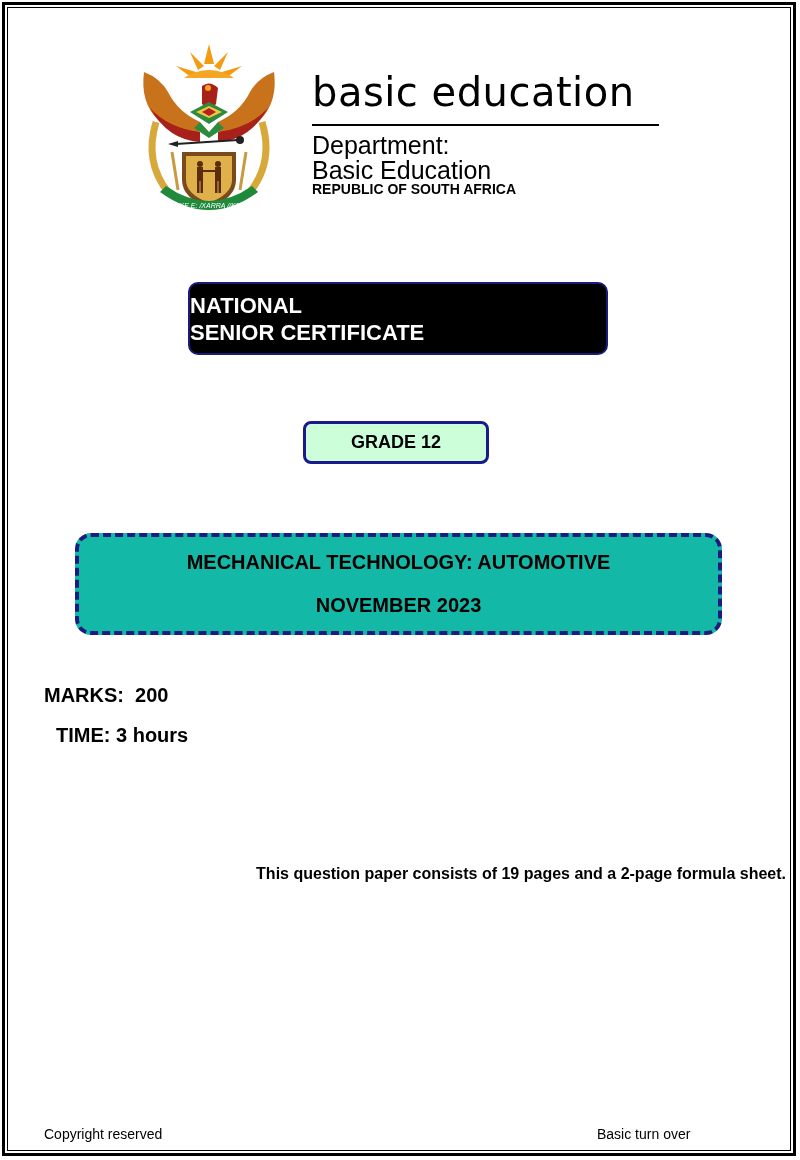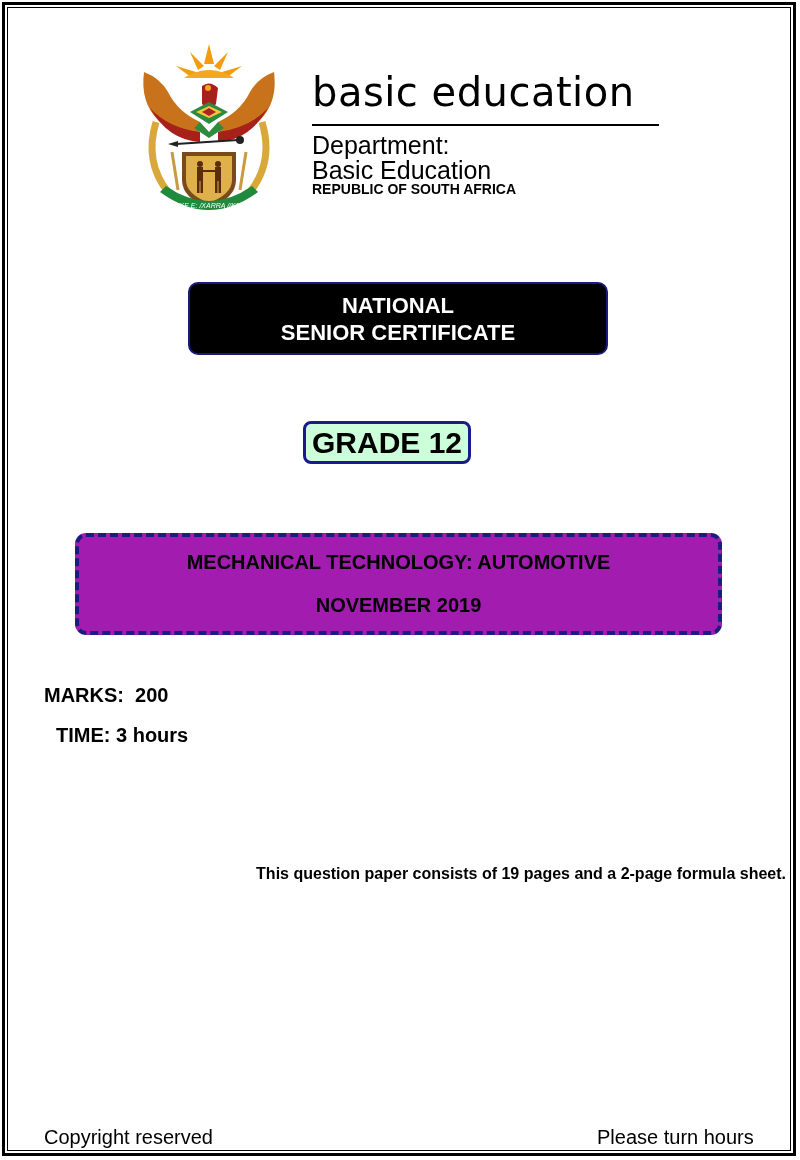--- a/index.html
+++ b/index.html
@@ -22,45 +22,45 @@
     }
     .brand-rule { position: absolute; left: 312px; top: 124px; width: 347px; height: 2px; background: #000; }
     .dept-line { position: absolute; left: 312px; font-size: 25px; line-height: 1; }
     .dept-1 { top: 133px; }
     .dept-2 { top: 158px; }
     .dept-3 { top: 182px; font-weight: bold; font-size: 14px; }
 
     .nsc-box {
       position: absolute; left: 188px; top: 282px; width: 420px; height: 73px;
       background: #000; border: 2px solid #1a1a7a; border-radius: 10px; box-sizing: border-box;
-      color: #fff; text-align: center; font-weight: bold; font-size: 22px; line-height: 27px;
+      color: #fff; text-align: left; font-weight: bold; font-size: 22px; line-height: 27px;
       display: flex; flex-direction: column; justify-content: center;
     }
     .grade-box {
-      position: absolute; left: 303px; top: 421px; width: 168px; height: 43px;
+      position: absolute; left: 303px; top: 421px; width: 186px; height: 43px;
       background: #ccffd9; border: 3px solid #1a1a8a; border-radius: 8px; box-sizing: border-box;
-      text-align: center; font-weight: bold; font-size: 30px; line-height: 37px;
+      text-align: center; font-weight: bold; font-size: 18px; line-height: 37px;
     }
     .subject-box {
       position: absolute; left: 75px; top: 533px; width: 647px; height: 102px;
-      background: #a21caf; border: 4px dashed #1c1c80; border-radius: 11px; box-sizing: border-box;
+      background: #14b8a6; border: 4px dashed #1c1c80; border-radius: 16px; box-sizing: border-box;
       text-align: center; font-weight: bold; font-size: 20px;
     }
     .subject-line { position: absolute; left: 0; right: 0; }
     .subject-1 { top: 14px; }
     .subject-2 { top: 57px; }
 
     .meta { position: absolute; left: 44px; font-weight: bold; font-size: 20px; }
     .meta-marks { top: 684px; }
     .meta-time { top: 724px; margin-left: 12px; }
     .consists {
       position: absolute; left: 0; width: 786px; top: 865px; text-align: right;
       font-weight: bold; font-size: 16px;
     }
-    .footer { position: absolute; top: 1126px; font-size: 20px; }
+    .footer { position: absolute; top: 1126px; font-size: 14px; }
     .footer-left { left: 44px; }
     .footer-right { left: 597px; }
   </style>
 </head>
 <body>
 
 <div class="page-border">
   <div class="page-border-inner"></div>
 </div>
 
@@ -127,22 +127,22 @@
 
 <div class="nsc-box">
   <div>NATIONAL</div>
   <div>SENIOR CERTIFICATE</div>
 </div>
 
 <div class="grade-box">GRADE 12</div>
 
 <div class="subject-box">
   <div class="subject-line subject-1">MECHANICAL TECHNOLOGY: AUTOMOTIVE</div>
-  <div class="subject-line subject-2">NOVEMBER 2019</div>
+  <div class="subject-line subject-2">NOVEMBER 2023</div>
 </div>
 
 <div class="meta meta-marks" style="white-space:pre;">MARKS:  200</div>
 <div class="meta meta-time">TIME: 3 hours</div>
 
 <div class="consists">This question paper consists of 19 pages and a 2-page formula sheet.</div>
 
 <div class="footer footer-left">Copyright reserved</div>
-<div class="footer footer-right">Please turn hours</div>
+<div class="footer footer-right">Basic turn over</div>
 
 </body></html>

